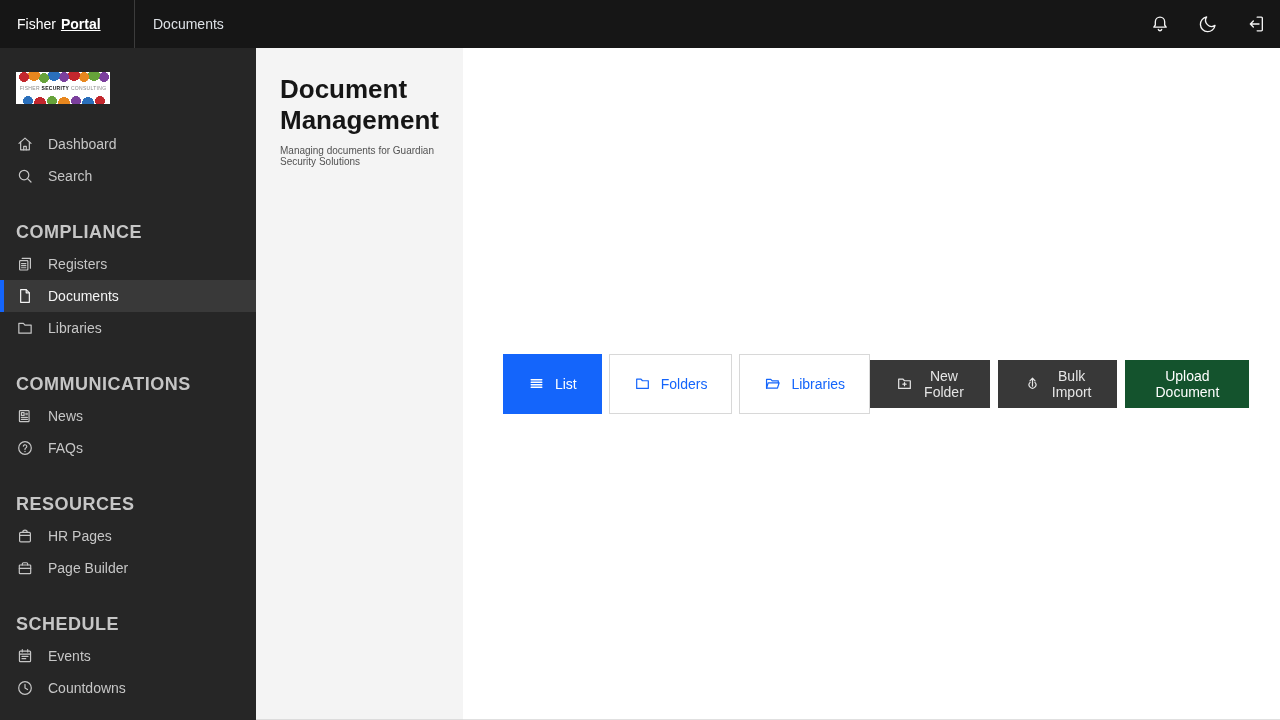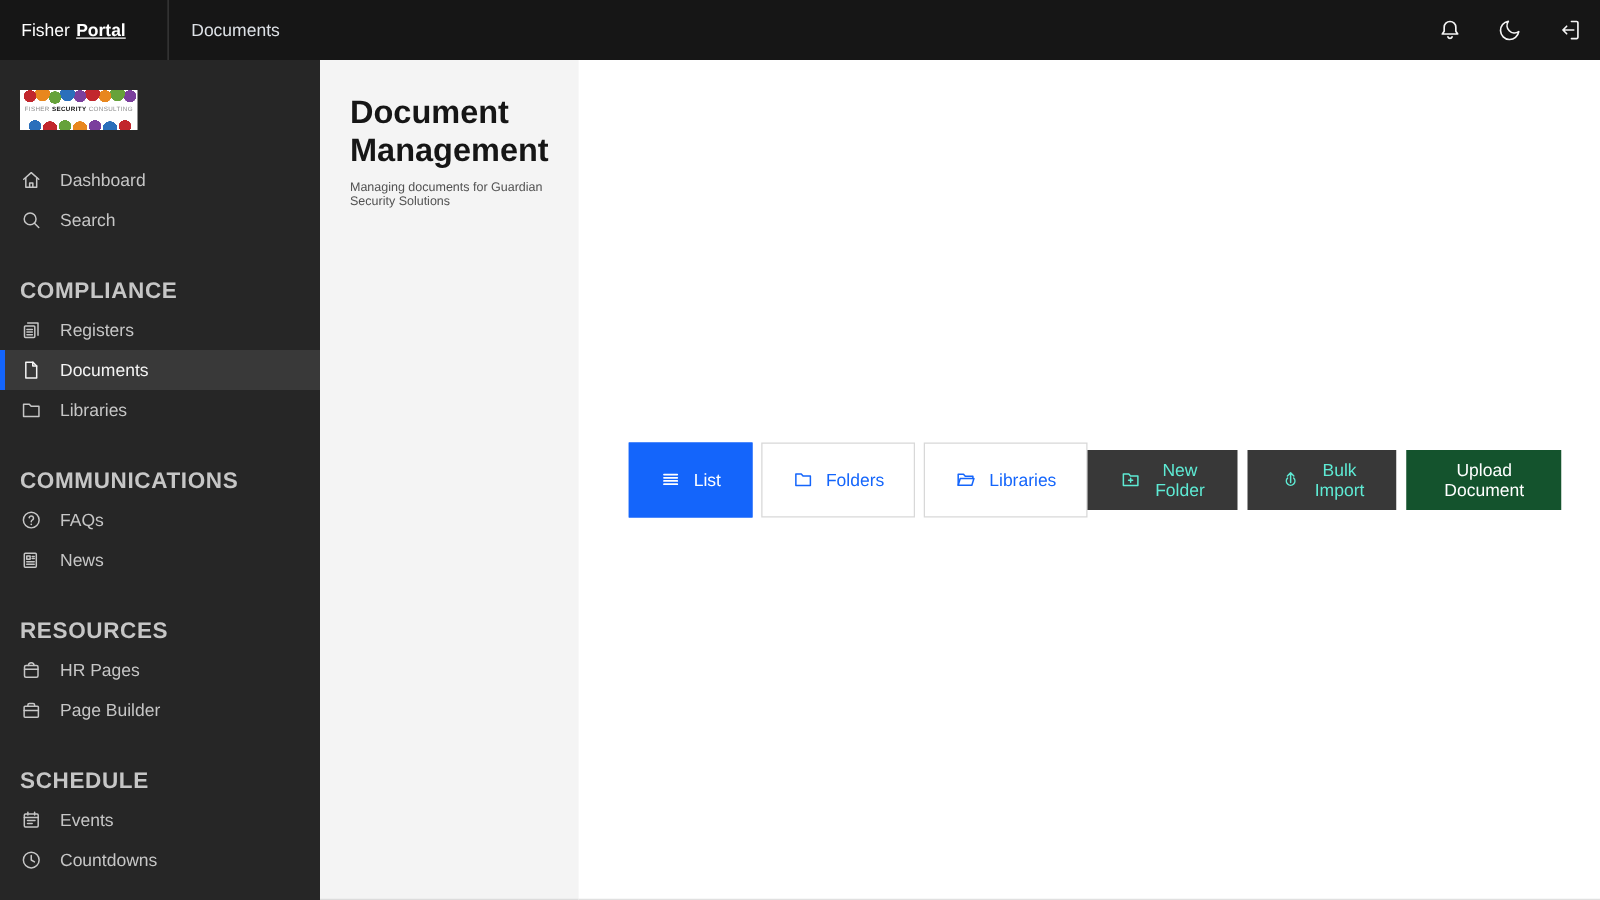--- a/index.html
+++ b/index.html
@@ -72,21 +72,21 @@
   .tab { height:60px; padding:0 24px; display:flex; align-items:center; gap:10px;
     font-size:14px; background:#ffffff; border:1px solid #d8d8d8; color:#1465fb; cursor:pointer;
     font-family:inherit; }
   .tab .icon { width:17px; height:17px; }
   .tab.active { background:#1465fb; border-color:#1465fb; color:#ffffff; }
   .toolbar-spacer { flex:1; }
   .actions { display:flex; gap:8px; }
   .btn { height:48px; padding:0 26px; display:flex; align-items:center; gap:11px;
     font-size:14px; border:none; cursor:pointer; font-family:inherit; }
   .btn .icon { width:17px; height:17px; }
-  .btn-dark { background:#383838; color:#5eead4; }
+  .btn-dark { background:#383838; color:#e5e5e5; }
   .btn-primary { background:#14532d; color:#ffffff; padding:0 30px; }
 
   .content { flex:1; background:#ffffff; }
   .skeleton-line { margin:60px 24px 0; height:3px; background:#e0e0e0; }
 </style>
 </head>
 <body>
 
 <header class="topbar">
   <div class="brand">
@@ -188,36 +188,36 @@
           </span>
           <span>Libraries</span>
         </div>
       </div>
 
       <div class="nav-section">
         <div class="nav-header">COMMUNICATIONS</div>
         <div class="nav-item">
           <span class="icon">
             <svg viewBox="0 0 24 24" fill="none" stroke="currentColor" stroke-width="1.6" stroke-linecap="round" stroke-linejoin="round">
+              <rect x="4.6" y="4.8" width="12.8" height="14.8" rx="1"></rect>
+              <rect x="7.2" y="7.6" width="3.6" height="3.6"></rect>
+              <path d="M13 8.3h2.2M13 10.3h2.2M7.2 13.9h8M7.2 16.5h8"></path>
+            </svg>
+          </span>
+          <span>News</span>
+        </div>
+        <div class="nav-item">
+          <span class="icon">
+            <svg viewBox="0 0 24 24" fill="none" stroke="currentColor" stroke-width="1.6" stroke-linecap="round" stroke-linejoin="round">
               <circle cx="12" cy="12" r="8.4"></circle>
               <path d="M9.8 9.6a2.3 2.3 0 1 1 3.2 2.5c-.9.4-1 .9-1 1.8"></path>
               <circle cx="12" cy="16.6" r="0.9" fill="currentColor" stroke="none"></circle>
             </svg>
           </span>
           <span>FAQs</span>
-        </div>
-        <div class="nav-item">
-          <span class="icon">
-            <svg viewBox="0 0 24 24" fill="none" stroke="currentColor" stroke-width="1.6" stroke-linecap="round" stroke-linejoin="round">
-              <rect x="4.6" y="4.8" width="12.8" height="14.8" rx="1"></rect>
-              <rect x="7.2" y="7.6" width="3.6" height="3.6"></rect>
-              <path d="M13 8.3h2.2M13 10.3h2.2M7.2 13.9h8M7.2 16.5h8"></path>
-            </svg>
-          </span>
-          <span>News</span>
         </div>
       </div>
 
       <div class="nav-section">
         <div class="nav-header">RESOURCES</div>
         <div class="nav-item">
           <span class="icon">
             <svg viewBox="0 0 24 24" fill="none" stroke="currentColor" stroke-width="1.6" stroke-linecap="round" stroke-linejoin="round">
               <path d="M9 7.2c0-1.9 1.2-3 3-3s3 1.1 3 3"></path>
               <rect x="4.8" y="7.2" width="14.4" height="12.6" rx="1.6"></rect>

